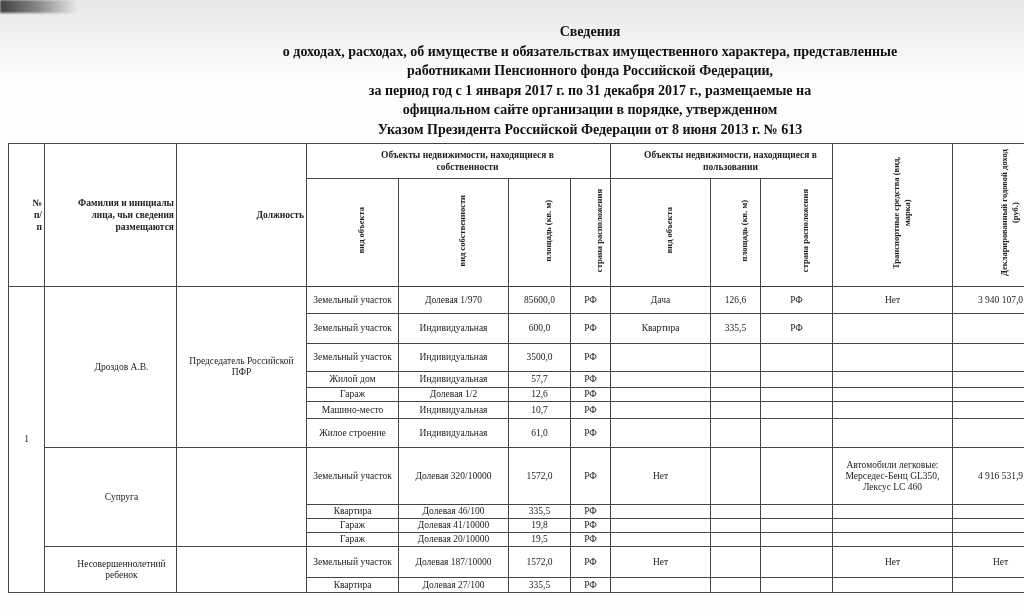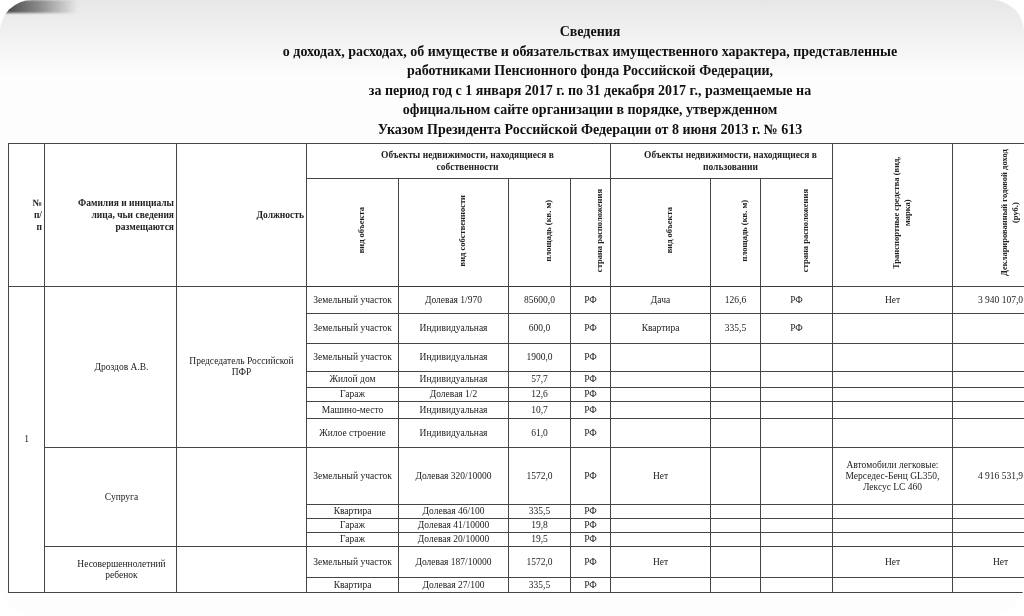--- a/index.html
+++ b/index.html
@@ -9,21 +9,20 @@
     background: #ffffff;
     color: #1c1c1c;
     overflow: hidden;
     position: relative;
   }
   .page {
     position: absolute; top: 0; left: 0;
     width: 1024px; height: 616px;
     background: #fdfdfd;
     overflow: hidden;
-    border-radius: 32px;
   }
   .top-shade {
     position: absolute; top: 0; left: 0; right: 0; height: 78px;
     background: linear-gradient(180deg, rgba(190,190,190,0.35), rgba(255,255,255,0));
     pointer-events: none;
   }
   .corner-smudge {
     position: absolute; top: 0; left: 0; width: 86px; height: 13px;
     background: linear-gradient(90deg, #3f3f3f 0%, #8a8a8a 45%, rgba(160,160,160,0) 90%);
     border-bottom-right-radius: 10px;
@@ -158,21 +157,21 @@
           <td class="c-own_country">РФ</td>
           <td class="c-use_type">Квартира</td>
           <td class="c-use_area">335,5</td>
           <td class="c-use_country">РФ</td>
           <td class="c-transport"></td>
           <td class="c-income"></td>
         </tr>
         <tr style="height: 28px;">
           <td class="c-own_type">Земельный участок</td>
           <td class="c-own_ownership">Индивидуальная</td>
-          <td class="c-own_area">1900,0</td>
+          <td class="c-own_area">3500,0</td>
           <td class="c-own_country">РФ</td>
           <td class="c-use_type"></td>
           <td class="c-use_area"></td>
           <td class="c-use_country"></td>
           <td class="c-transport"></td>
           <td class="c-income"></td>
         </tr>
         <tr style="height: 16px;">
           <td class="c-own_type">Жилой дом</td>
           <td class="c-own_ownership">Индивидуальная</td>

